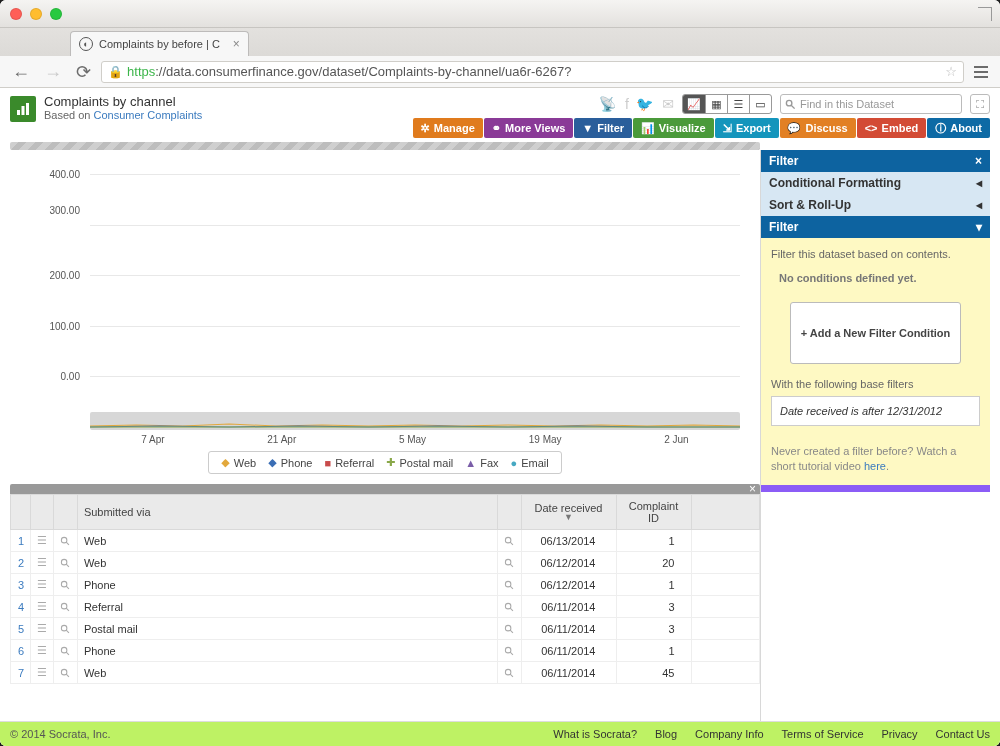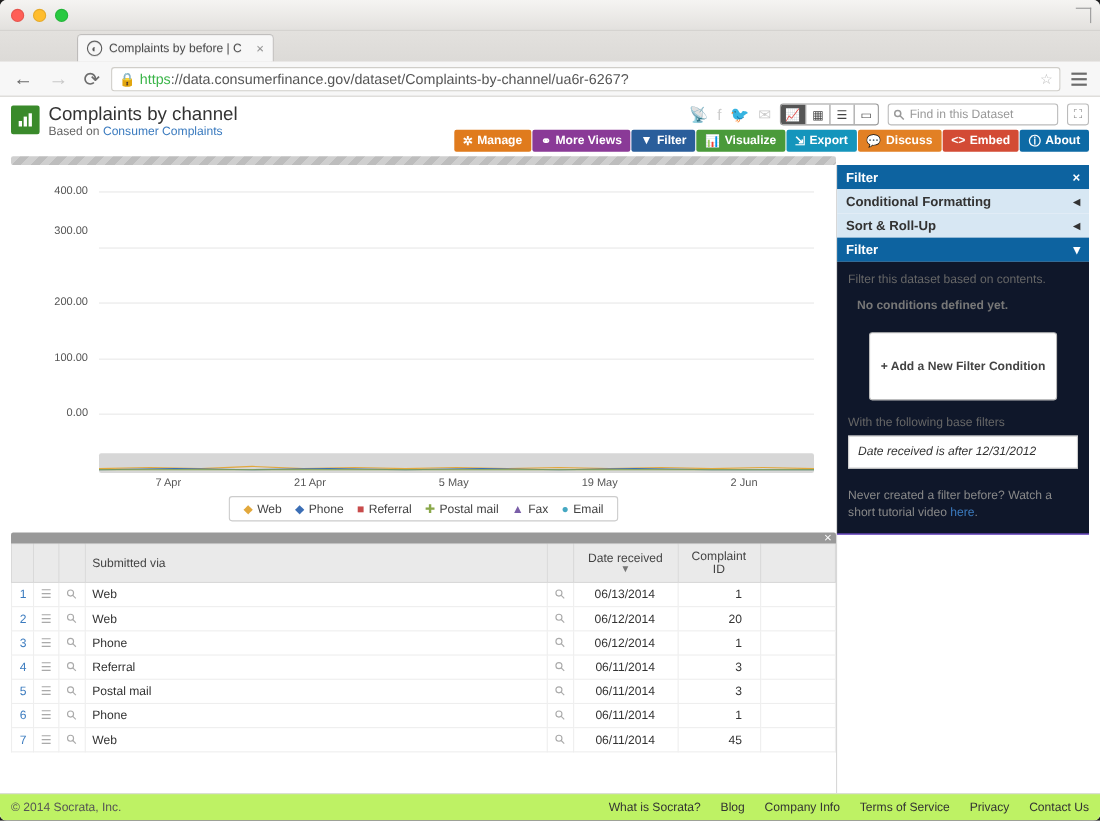--- a/index.html
+++ b/index.html
@@ -27,31 +27,31 @@
   .url-https { color:#3cb54a; }
   .url-rest { color:#555; }
   .star { color:#bbb; margin-left:auto; }
   .menu-btn { width:22px;height:22px;display:flex;flex-direction:column;justify-content:center;gap:3px;align-items:center;}
   .menu-btn span{width:14px;height:2px;background:#6c6c6c;display:block;}
   
   .app { flex:1; display:flex; flex-direction:column; background:#fff; overflow:hidden;}
   .app-header { display:flex; align-items:flex-start; padding: 6px 10px 4px 10px; }
   .ds-icon { width:26px;height:26px;background:#3a8a2b;display:flex;align-items:center;justify-content:center;margin-right:8px;margin-top:2px;border-radius:2px;}
   .ds-icon svg{fill:#fff;}
-  .ds-title { font-size:17px; color:#333;}
+  .ds-title { font-size:13px; color:#333;}
   .ds-sub { font-size:11px; color:#666; }
   .ds-sub a{ color:#3b7bbf; text-decoration:none;}
   .header-right { margin-left:auto; display:flex; flex-direction:column; align-items:flex-end; gap:4px; }
   .social-row { display:flex; gap:8px; align-items:center; }
   .social-row .ico { color:#ccc; font-size:14px;}
   .view-pill { display:flex; border:1px solid #999; border-radius:3px; overflow:hidden; }
   .view-pill div { width:22px;height:18px;display:flex;align-items:center;justify-content:center;color:#444;font-size:11px;}
   .view-pill div.active{background:#555;color:#fff;}
   .view-pill div + div { border-left:1px solid #999;}
-  .search-box { border:1px solid #bbb; border-radius:3px; height:20px; width:155px; display:flex;align-items:center;padding:0 4px;font-size:11px;color:#999;}
+  .search-box { border:1px solid #bbb; border-radius:3px; height:20px; width:182px; display:flex;align-items:center;padding:0 4px;font-size:11px;color:#999;}
   .search-box svg{width:11px;height:11px;margin-right:4px;fill:none;stroke:#999;stroke-width:2;}
   .expand-box{width:20px;height:20px;border:1px solid #bbb;border-radius:3px;display:flex;align-items:center;justify-content:center;color:#888;font-size:11px;}
   .action-row{display:flex;gap:0;}
   .act-btn{height:20px;padding:0 8px;display:flex;align-items:center;gap:4px;font-size:11px;color:#fff;font-weight:bold;border-radius:2px;margin-left:1px;}
   .c-orange{background:#e07b1d;} .c-purple{background:#8a3a97;} .c-blue{background:#2a5e9b;} .c-green{background:#4a9a3a;} .c-teal{background:#1495bc;} .c-orange2{background:#e28024;} .c-red{background:#d34b35;} .c-dblue{background:#0d6aa5;}
   
   .stripe{height:8px;background:repeating-linear-gradient(135deg,#cfcfcf 0,#cfcfcf 6px,#bdbdbd 6px,#bdbdbd 12px); margin: 0 10px 0 10px; border-radius:2px; width: calc(100% - 20px - 230px);}
   
   .body-row{flex:1;display:flex; overflow:hidden; padding: 0 10px;}
   .main-col{flex:1;display:flex;flex-direction:column;overflow:hidden;}
@@ -75,21 +75,21 @@
   table.data td{border:1px solid #eee;padding:4px 6px;background:#fff;}
   table.data td.num{color:#3b7bbf;text-align:right;width:20px;}
   table.data td.ic{width:16px;text-align:center;color:#aaa;}
   table.data td.date{text-align:right;padding-right:20px;width:95px;}
   table.data td.id{text-align:right;padding-right:16px;width:75px;}
   .sort-arrow{font-size:9px;color:#777;display:block;text-align:center;margin-top:-2px;}
   
   .panel-h{background:#0d63a0;color:#fff;font-weight:bold;padding:4px 8px;font-size:12px;display:flex;align-items:center;justify-content:space-between;}
   .panel-h.light{background:#d7e7f3;color:#333;}
   .panel-h .chev{font-size:12px;}
-  .panel-body{padding:10px;background:#0f172a;border-bottom:1px solid #8b5cf6;}
+  .panel-body{padding:10px;background:#fef9c3;border-bottom:7px solid #8b5cf6;}
   .desc{color:#666;font-size:11px;margin-bottom:12px;}
   .nocond{color:#777;font-weight:bold;font-size:11px;margin-bottom:18px; padding-left:8px;}
   .add-btn{display:block;margin:0 auto 6px;background:#fff;border:1px solid #bbb;border-radius:3px;padding:24px 10px;font-size:11px;color:#444;font-weight:bold;}
   .base-label{font-size:11px;color:#666;margin:14px 0 6px;}
   .base-box{background:#fff;border:1px solid #ccc;padding:8px;font-size:11px;color:#333;font-style:italic;}
   .tut{font-size:11px;color:#888;margin-top:18px;line-height:1.4;}
   .tut a{color:#3b7bbf;text-decoration:none;}
   
   .footer{border-top:1px solid #ddd;padding:6px 10px;display:flex;align-items:center;font-size:11px;color:#555;background:#bef264;}
   .footer .links{margin-left:auto;display:flex;gap:18px;}

